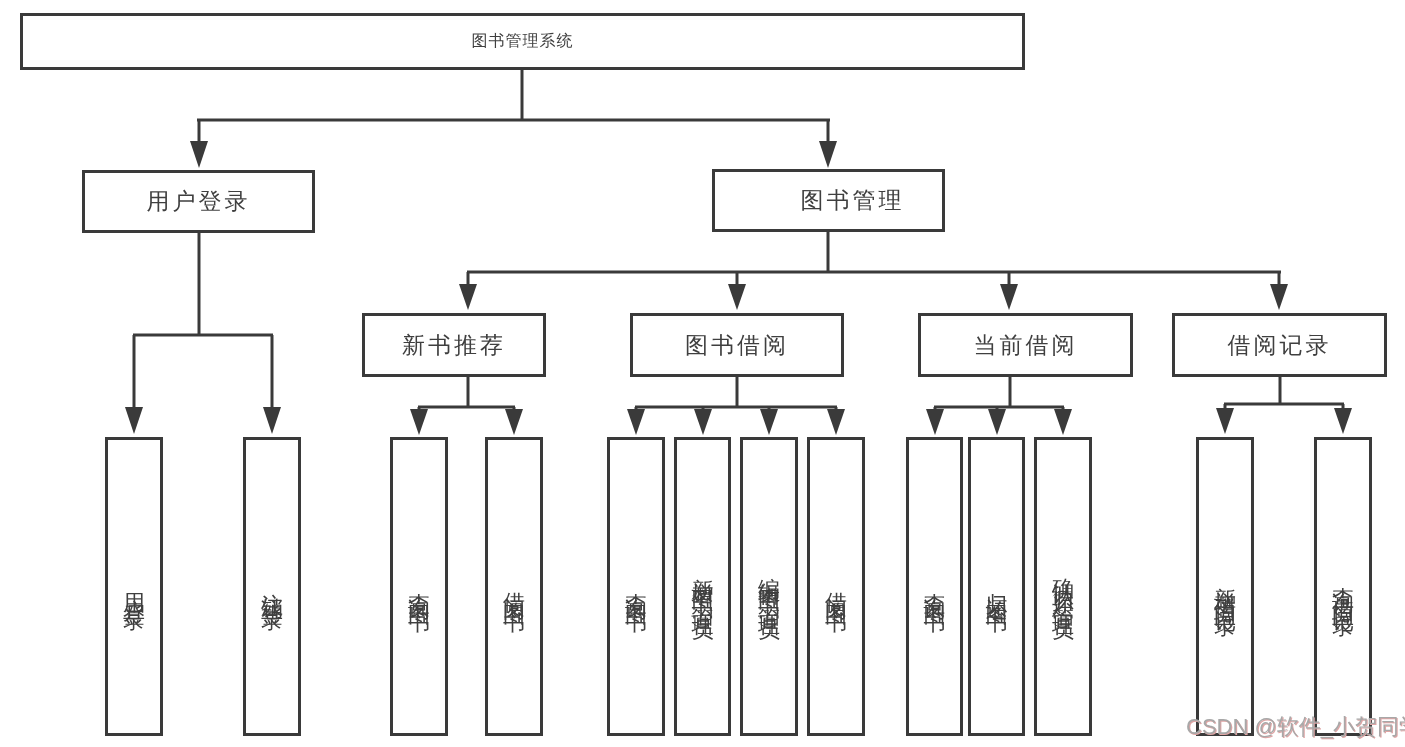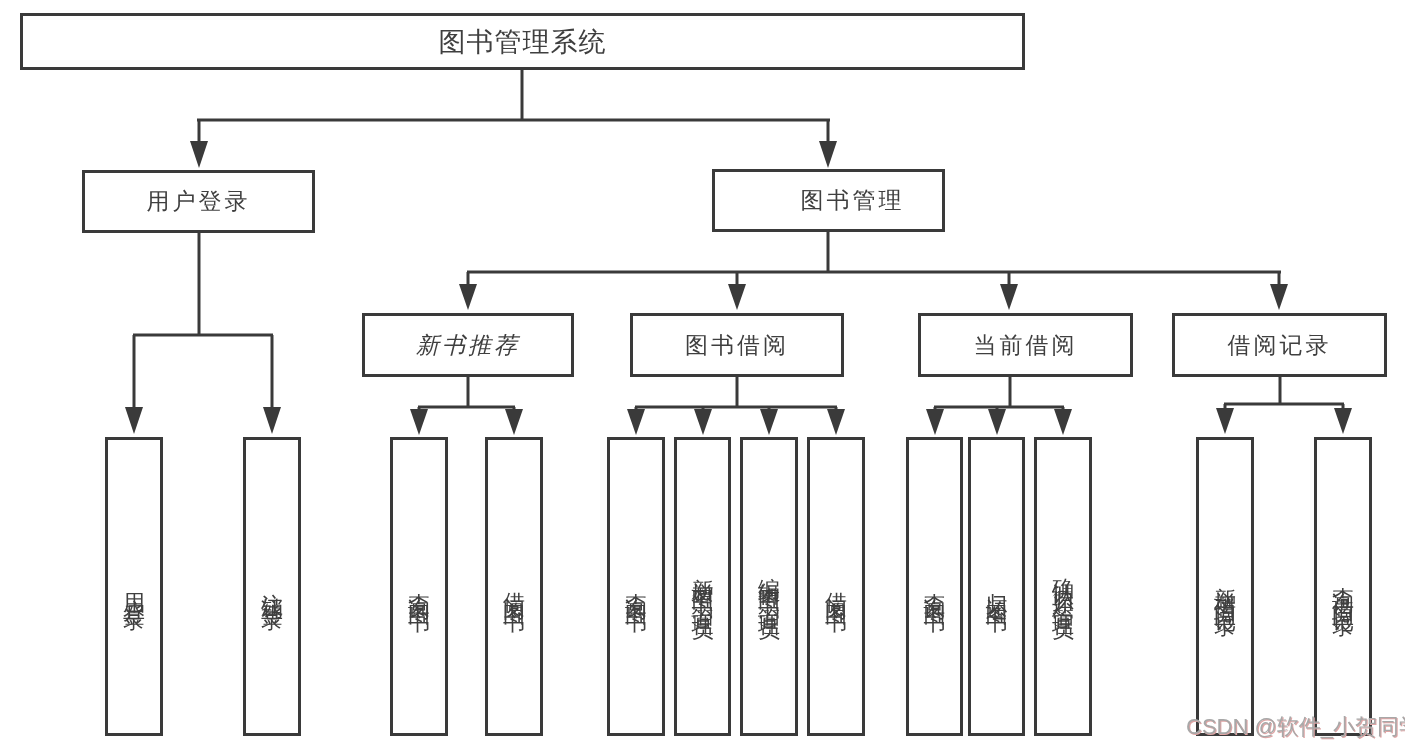--- a/index.html
+++ b/index.html
@@ -25,21 +25,21 @@
     box-sizing:border-box;
     border:3px solid var(--line);
     background:#fff;
     display:flex;
     align-items:center;
     justify-content:center;
     z-index:2;
     color:var(--text);
   }
   .hbox{font-size:23px;letter-spacing:3px;}
-  .root-box{font-size:27px;letter-spacing:1px;}
+  .root-box{font-size:16px;letter-spacing:1px;}
   .vbox{font-size:22px;}
   .vbox .vtext{
     writing-mode:vertical-rl;
     text-orientation:mixed;
     letter-spacing:6px;
     line-height:1.1;
     white-space:nowrap;
   }
   .watermark{
     position:absolute;
@@ -116,21 +116,21 @@
     <polygon points="1216,408 1234,408 1225,434"></polygon>
     <line x1="1343" y1="404" x2="1343" y2="412"></line>
     <polygon points="1334,408 1352,408 1343,434"></polygon>
   </svg>
 
   <div class="box root-box" style="left:20px;top:13px;width:1005px;height:57px;">图书管理系统</div>
 
   <div class="box hbox" style="left:82px;top:170px;width:233px;height:63px;">用户登录</div>
   <div class="box hbox" style="left:712px;top:169px;width:233px;height:63px;padding-left:48px;">图书管理</div>
 
-  <div class="box hbox" style="left:362px;top:313px;width:212px;height:64px;font-style:italic;">新书推荐</div>
+  <div class="box hbox" style="left:362px;top:313px;width:184px;height:64px;">新书推荐</div>
   <div class="box hbox" style="left:630px;top:313px;width:214px;height:64px;text-align:right;">图书借阅</div>
   <div class="box hbox" style="left:902px;top:313px;width:215px;height:64px;margin-left:16px;">当前借阅</div>
   <div class="box hbox" style="left:1172px;top:313px;width:215px;height:64px;text-align:right;">借阅记录</div>
 
   <div class="box vbox" style="left:105px;top:437px;width:58px;height:299px;">
     <span class="vtext">用户登录</span>
   </div>
   <div class="box vbox" style="left:243px;top:437px;width:58px;height:299px;">
     <span class="vtext">注销登录</span>
   </div>

